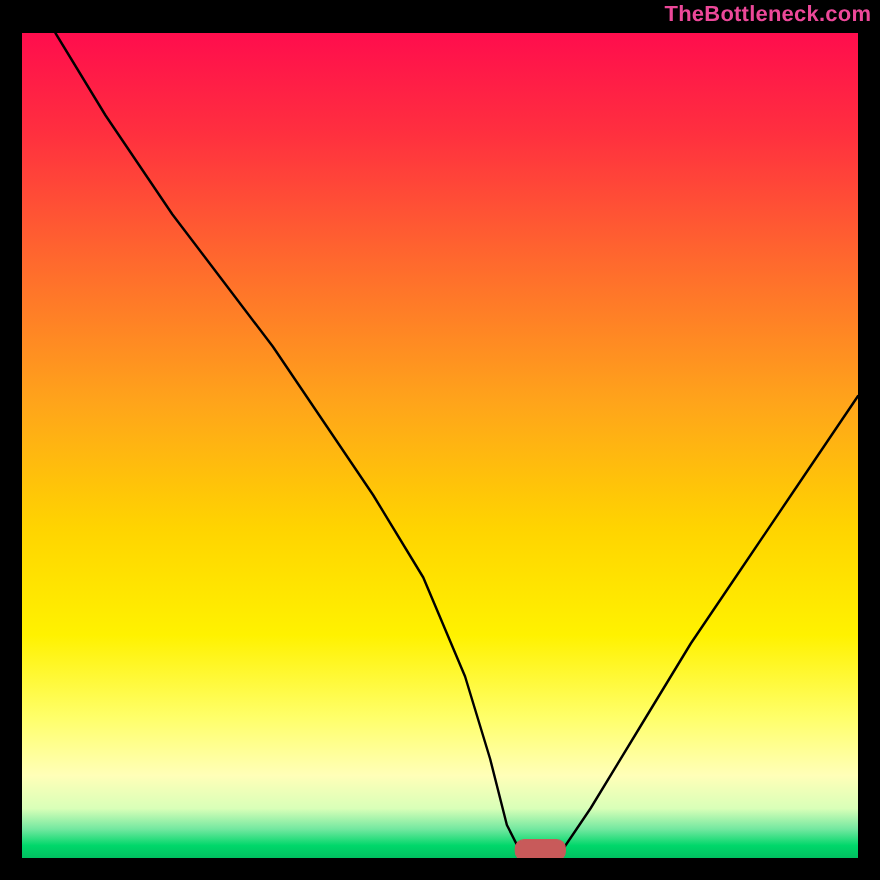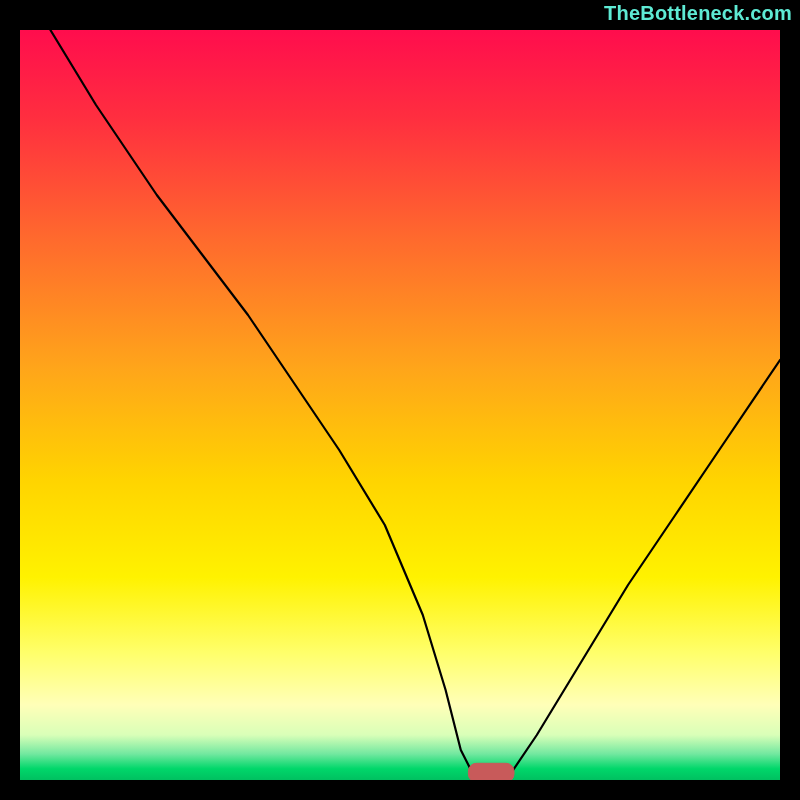--- a/index.html
+++ b/index.html
@@ -14,21 +14,21 @@
   .frame {
     position: relative;
     width: 800px;
     height: 800px;
     box-sizing: border-box;
   }
   .attribution {
     position: absolute;
     top: 2px;
     right: 8px;
-    color: #5eead4;
+    color: #ec4899;
     font-size: 20px;
     font-weight: 600;
     letter-spacing: 0.2px;
   }
   .plot-wrap {
     position: absolute;
     left: 20px;
     top: 30px;
     width: 760px;
     height: 750px;

